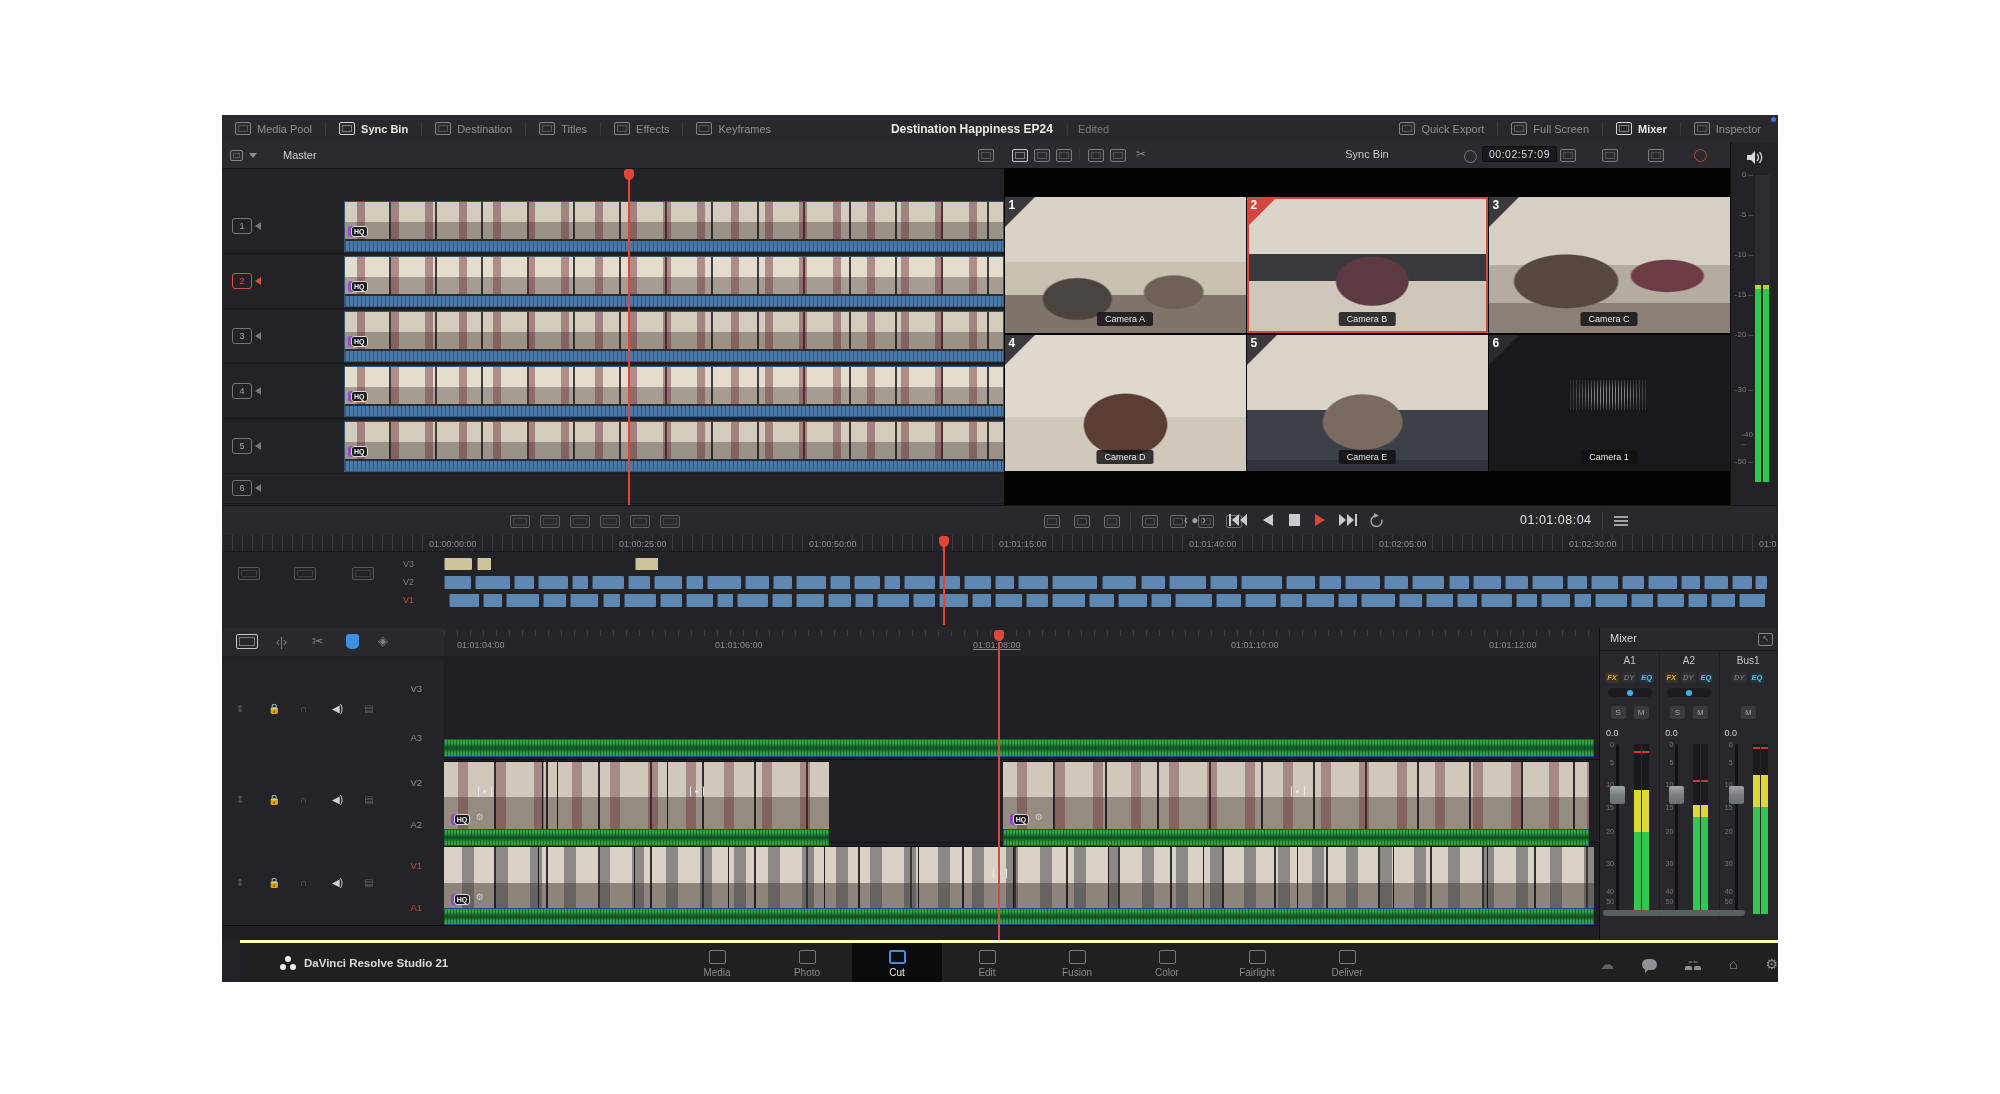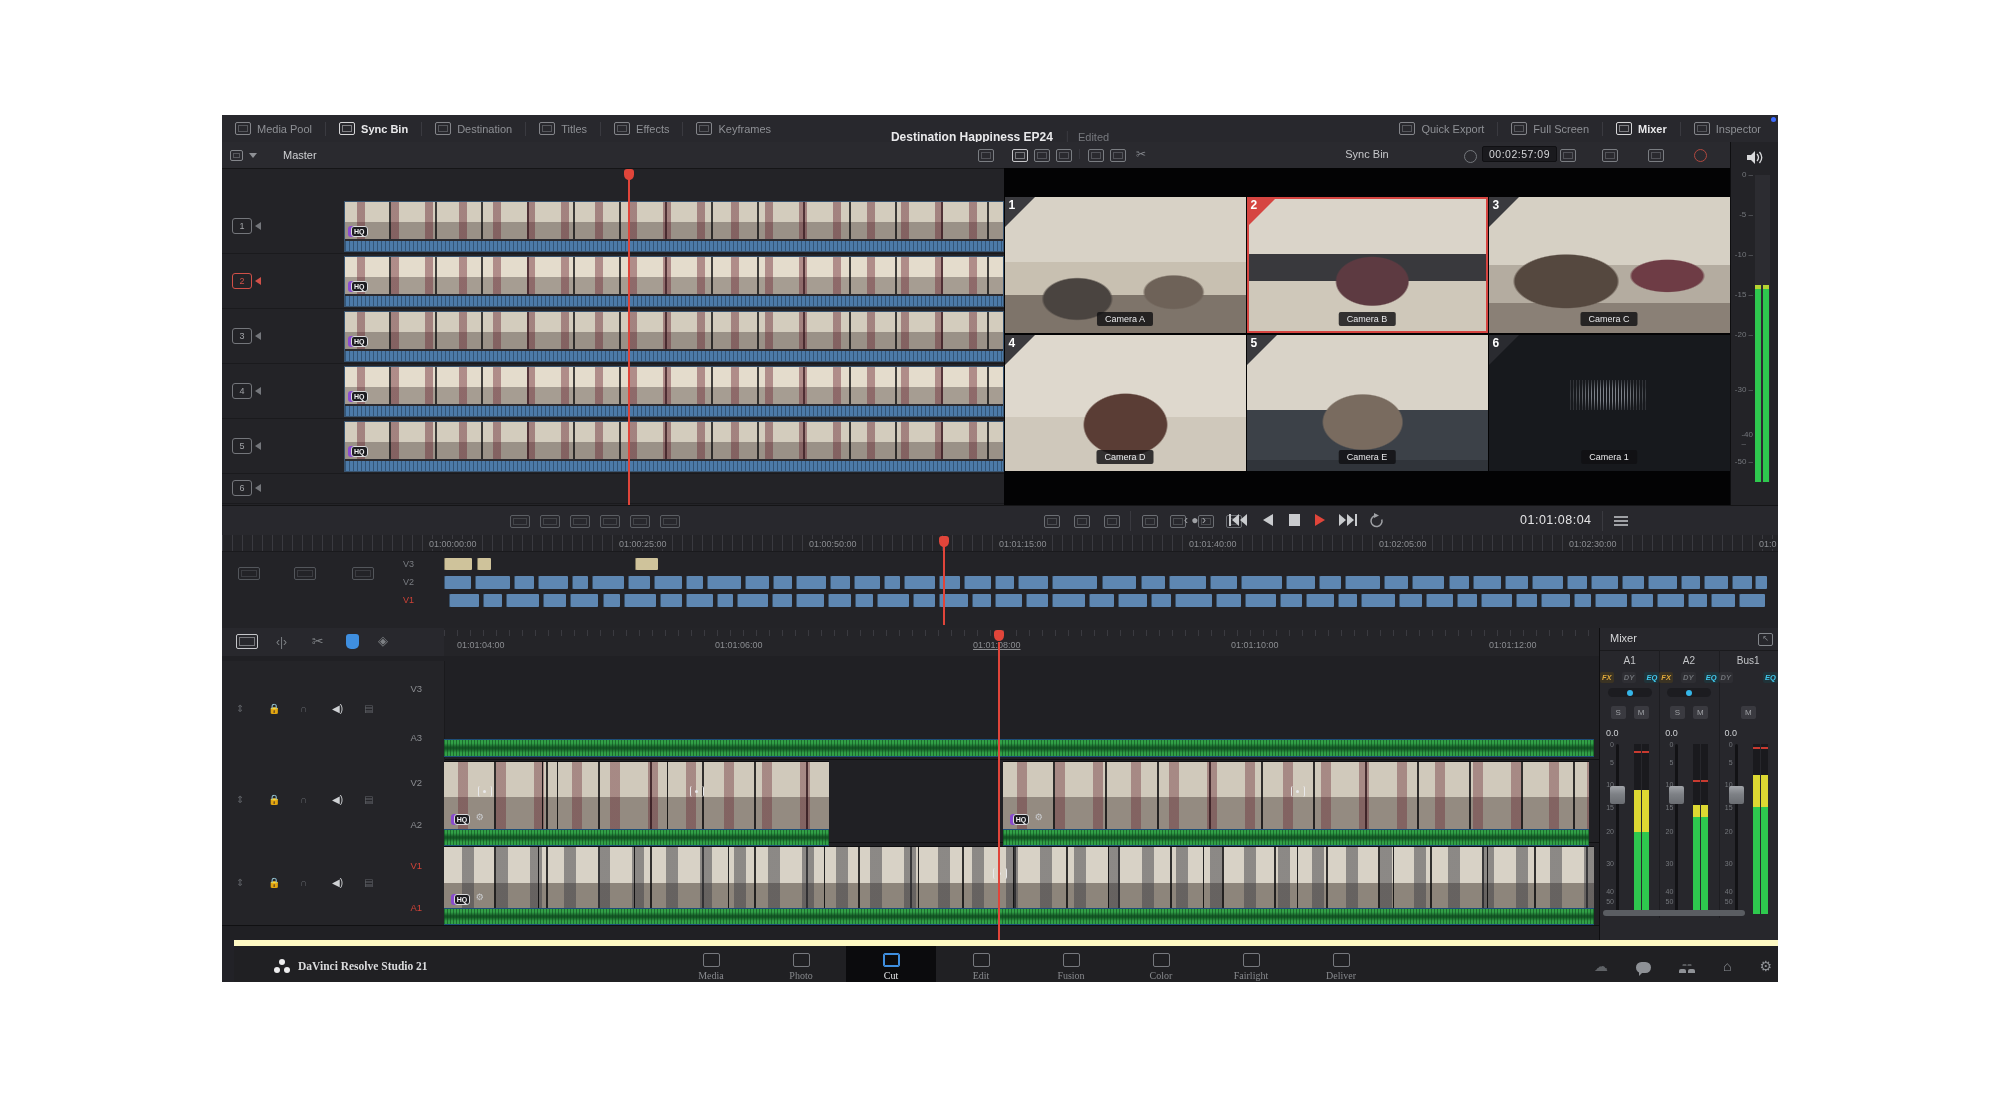--- a/index.html
+++ b/index.html
@@ -4,21 +4,21 @@
 <style>
   html,body{margin:0;padding:0;background:#fff;width:2000px;height:1094px;overflow:hidden;
     font-family:"Liberation Sans","DejaVu Sans",sans-serif;-webkit-font-smoothing:antialiased;}
   #app{position:absolute;left:222px;top:115px;width:1556px;height:867px;background:#222227;
     font-size:11px;color:#9a9da2;overflow:hidden;}
   
   #toolbar{position:absolute;left:0;top:0;width:1556px;height:27px;background:#28282d;border-bottom:1px solid #121215;display:flex;align-items:center;}
   .tb-item{display:flex;align-items:center;gap:6px;padding:0 13px;height:100%;color:#8e9095;font-size:11px;cursor:default;}
   .tb-item.active{color:#e9e9eb;font-weight:bold;}
   .tb-sep{width:1px;height:14px;background:#3a3a40;}
-  #tb-title-wrap{position:absolute;left:50%;top:8px;height:27px;transform:translateX(-50%);display:flex;align-items:center;gap:14px;}
+  #tb-title-wrap{position:absolute;left:50%;top:0;height:27px;transform:translateX(-50%);display:flex;align-items:center;gap:14px;}
   #tb-title{color:#e9e9eb;font-weight:bold;font-size:12px;}
   #tb-subtitle{color:#77797e;font-size:11px;border-left:1px solid #3a3a40;padding-left:10px;}
   #tb-right{position:absolute;right:4px;top:0;height:27px;display:flex;align-items:center;}
   .notif-dot{position:absolute;right:2px;top:2px;width:5px;height:5px;border-radius:50%;background:#3d6bff;}
   
   .bx{display:inline-block;width:14px;height:11px;border:1px solid currentColor;border-radius:2px;position:relative;opacity:.9;}
   .bx.sm{width:11px;height:9px;}
   .bx:after{content:"";position:absolute;left:2px;top:2px;right:2px;bottom:2px;border:1px solid currentColor;opacity:.5;}
   .glyph{font-size:12px;line-height:1;}
   
@@ -128,38 +128,38 @@
   .marker{position:absolute;width:12px;height:11px;border-left:1.5px solid #e9e9eb;border-right:1.5px solid #e9e9eb;border-radius:2px;}
   .marker:after{content:"";position:absolute;left:4px;top:3.5px;width:3px;height:3px;border-radius:50%;background:#e9e9eb;}
   .gear{font-size:9px;color:#c9cbce;position:absolute;}
   
   #mixer{position:absolute;left:1377px;top:513px;width:179px;height:312px;background:#27272c;border-left:1px solid #0e0e10;z-index:7;}
   #mx-header{position:absolute;left:0;top:0;width:100%;height:22px;border-bottom:1px solid #1a1a1d;}
   #mx-title{position:absolute;left:10px;top:4px;color:#d6d7d9;font-size:11px;}
   #mx-pop{position:absolute;right:6px;top:5px;width:13px;height:11px;border:1px solid #83868b;border-radius:2px;color:#83868b;font-size:8px;text-align:center;line-height:10px;}
   .mx-strip{position:absolute;top:22px;height:268px;border-right:1px solid #1d1d21;}
   .mx-name{position:absolute;left:0;right:0;top:5px;text-align:center;color:#c3c5c8;font-size:10px;}
-  .mx-badges{position:absolute;left:0;right:0;top:22px;display:flex;justify-content:space-between;gap:3px;}
+  .mx-badges{position:absolute;left:0;right:0;top:22px;display:flex;justify-content:center;gap:3px;}
   .badge{font-size:7.5px;font-weight:bold;font-style:italic;padding:1px 2px;border-radius:2px;color:#6f7277;background:#2e2e33;}
   .badge.fx.on{color:#e0a93c;background:#3b3323;}
   .badge.eq.on{color:#3fc6ea;background:#203339;}
   .mx-pan{position:absolute;left:50%;top:38px;transform:translateX(-50%);width:44px;height:9px;background:#1c1c20;border-radius:5px;}
   .mx-pan:after{content:"";position:absolute;left:50%;top:1.5px;transform:translateX(-50%);width:6px;height:6px;border-radius:50%;background:#35b6e8;}
   .mx-sm{position:absolute;left:0;right:0;top:56px;display:flex;justify-content:center;gap:8px;}
   .smbtn{width:15px;height:13px;background:#3a3a40;border-radius:2px;color:#9fa1a5;font-size:8px;display:flex;align-items:center;justify-content:center;}
   .mx-val{position:absolute;left:6px;top:78px;color:#cfd1d4;font-size:9px;}
   .mx-fadzone{position:absolute;left:0;right:0;top:94px;height:170px;}
   .mx-scale{position:absolute;font-size:7px;color:#74777c;right:0;}
   .mx-track{position:absolute;left:16px;top:0;width:3px;height:100%;background:#121215;border-radius:2px;}
   .mx-handle{position:absolute;left:10px;width:15px;height:18px;background:linear-gradient(180deg,#a2a5aa,#7e8186 45%,#6a6d72);border-radius:2px;}
   .mx-meter{position:absolute;top:0;width:7px;height:100%;background:#1a1a1e;}
   .mx-redline{position:absolute;left:0;width:100%;height:2px;background:#c83a30;}
   .mx-scroll{position:absolute;left:3px;top:282px;width:142px;height:6px;background:#5a5d62;border-radius:3px;}
   
-  #bottombar{position:absolute;left:12px;top:825px;width:1556px;height:42px;background:#202023;border-top:6px solid #fef9c3;font-family:Liberation Serif, serif;}
+  #bottombar{position:absolute;left:18px;top:825px;width:1556px;height:42px;background:#202023;border-top:3px solid #fef9c3;}
   #logo{position:absolute;left:40px;top:13px;width:16px;height:15px;}
   #logo i{position:absolute;width:6px;height:6px;border-radius:50%;background:#ededee;}
   #app-title{position:absolute;left:64px;top:14px;color:#dadbdd;font-weight:bold;font-size:11.5px;}
   #tabs{position:absolute;left:432px;top:0;height:42px;display:flex;}
   .tab{width:90px;height:42px;display:flex;flex-direction:column;align-items:center;justify-content:center;gap:3px;color:#87898d;font-size:10px;}
   .tab .ticon{width:15px;height:12px;border:1px solid #77797e;border-radius:2px;position:relative;}
   .tab.active{background:#0b0b0d;color:#e6e7e9;box-shadow:inset 0 -3px 0 #d64541;}
   .tab.active .ticon{border-color:#3f8fe0;box-shadow:inset 0 0 0 1px #3f8fe0;}
   #br-icons{position:absolute;right:18px;top:0;height:42px;display:flex;align-items:center;gap:28px;}
   .br-ic{color:#8e9196;font-size:14px;line-height:1;}

